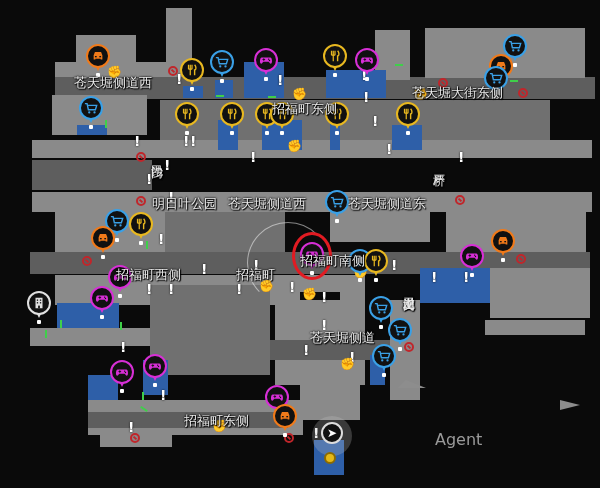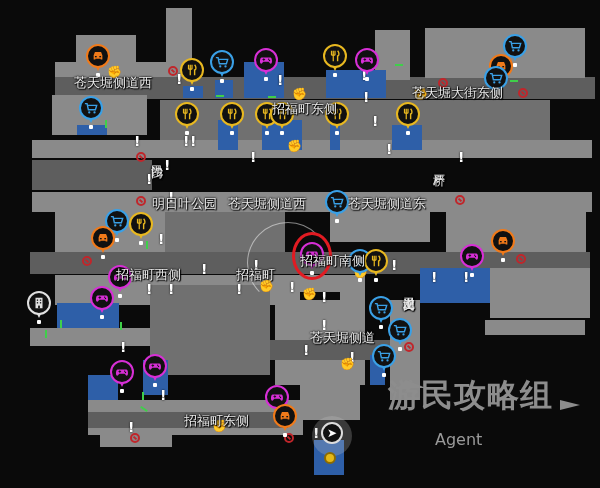--- a/index.html
+++ b/index.html
@@ -654,17 +654,16 @@
       <div class="lbl" style="left: 348px; top: 195px;">苍天堀侧道东</div>
       <div class="lbl v" style="left: 430px; top: 165px;">严桥</div>
       <div class="lbl" style="left: 116px; top: 266px;">招福町西侧</div>
       <div class="lbl" style="left: 236px; top: 266px;">招福町</div>
       <div class="lbl" style="left: 300px; top: 252px;">招福町南侧</div>
       <div class="lbl v" style="left: 400px; top: 288px;">文左卫门道</div>
       <div class="lbl" style="left: 310px; top: 329px;">苍天堀侧道</div>
       <div class="lbl" style="left: 184px; top: 412px;">招福町东侧</div>
     </div>
 
-  <div class="watermark">游民攻略组</div>
   <div class="watermark-sub">Agent</div>
   <div class="wm-tri" style="left:560px;top:400px;border-top:5px solid transparent;border-bottom:5px solid transparent;border-left:20px solid #8d8d8d;"></div>
   <div class="wm-tri" style="left:398px;top:380px;border-left:8px solid transparent;border-right:20px solid transparent;border-bottom:8px solid #8d8d8d;"></div>
 </div>
 
 </body></html>

